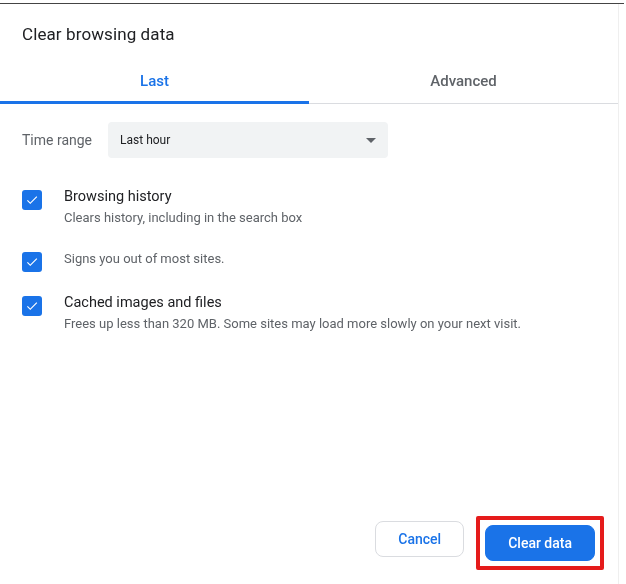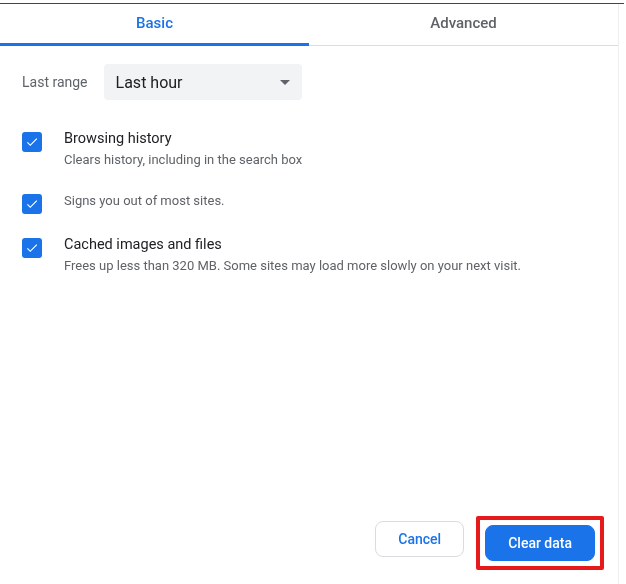--- a/index.html
+++ b/index.html
@@ -79,28 +79,28 @@
   }
   .time-label {
     color: var(--grey-text);
     font-size: 14px;
     margin-right: 16px;
   }
   .select {
     display: flex;
     align-items: center;
     justify-content: space-between;
-    width: 198px;
+    width: 280px;
     height: 36px;
     background: var(--grey-light);
     border-radius: 4px;
     padding: 0 12px;
     box-sizing: border-box;
     color: #202124;
-    font-size: 16px;
+    font-size: 12px;
     cursor: pointer;
   }
   .select .chev {
     color: var(--grey-text);
     font-size: 12px;
   }
   .options {
     padding: 8px 22px 0 22px;
   }
   .opt {
@@ -179,32 +179,33 @@
     background: transparent;
   }
 </style>
 </head>
 <body>
 
 <div class="topline"></div>
 
 <div class="dialog">
 
+  <div class="title">Clear browsing data</div>
 
   <div class="tabs">
     <div class="tab active">
-      <span>Basic</span>
+      <span>Last</span>
     </div>
     <div class="tab">
       <span>Advanced</span>
     </div>
   </div>
 
   <div class="row-time">
-    <span class="time-label">Last range</span>
+    <span class="time-label">Time range</span>
     <div class="select">
       <span>Last hour</span>
       <span class="chev">
         <svg width="10" height="6" viewBox="0 0 10 6">
             <path d="M0 0 L5 5 L10 0 Z" fill="#5f6368"></path>
           </svg>
       </span>
     </div>
   </div>
 

